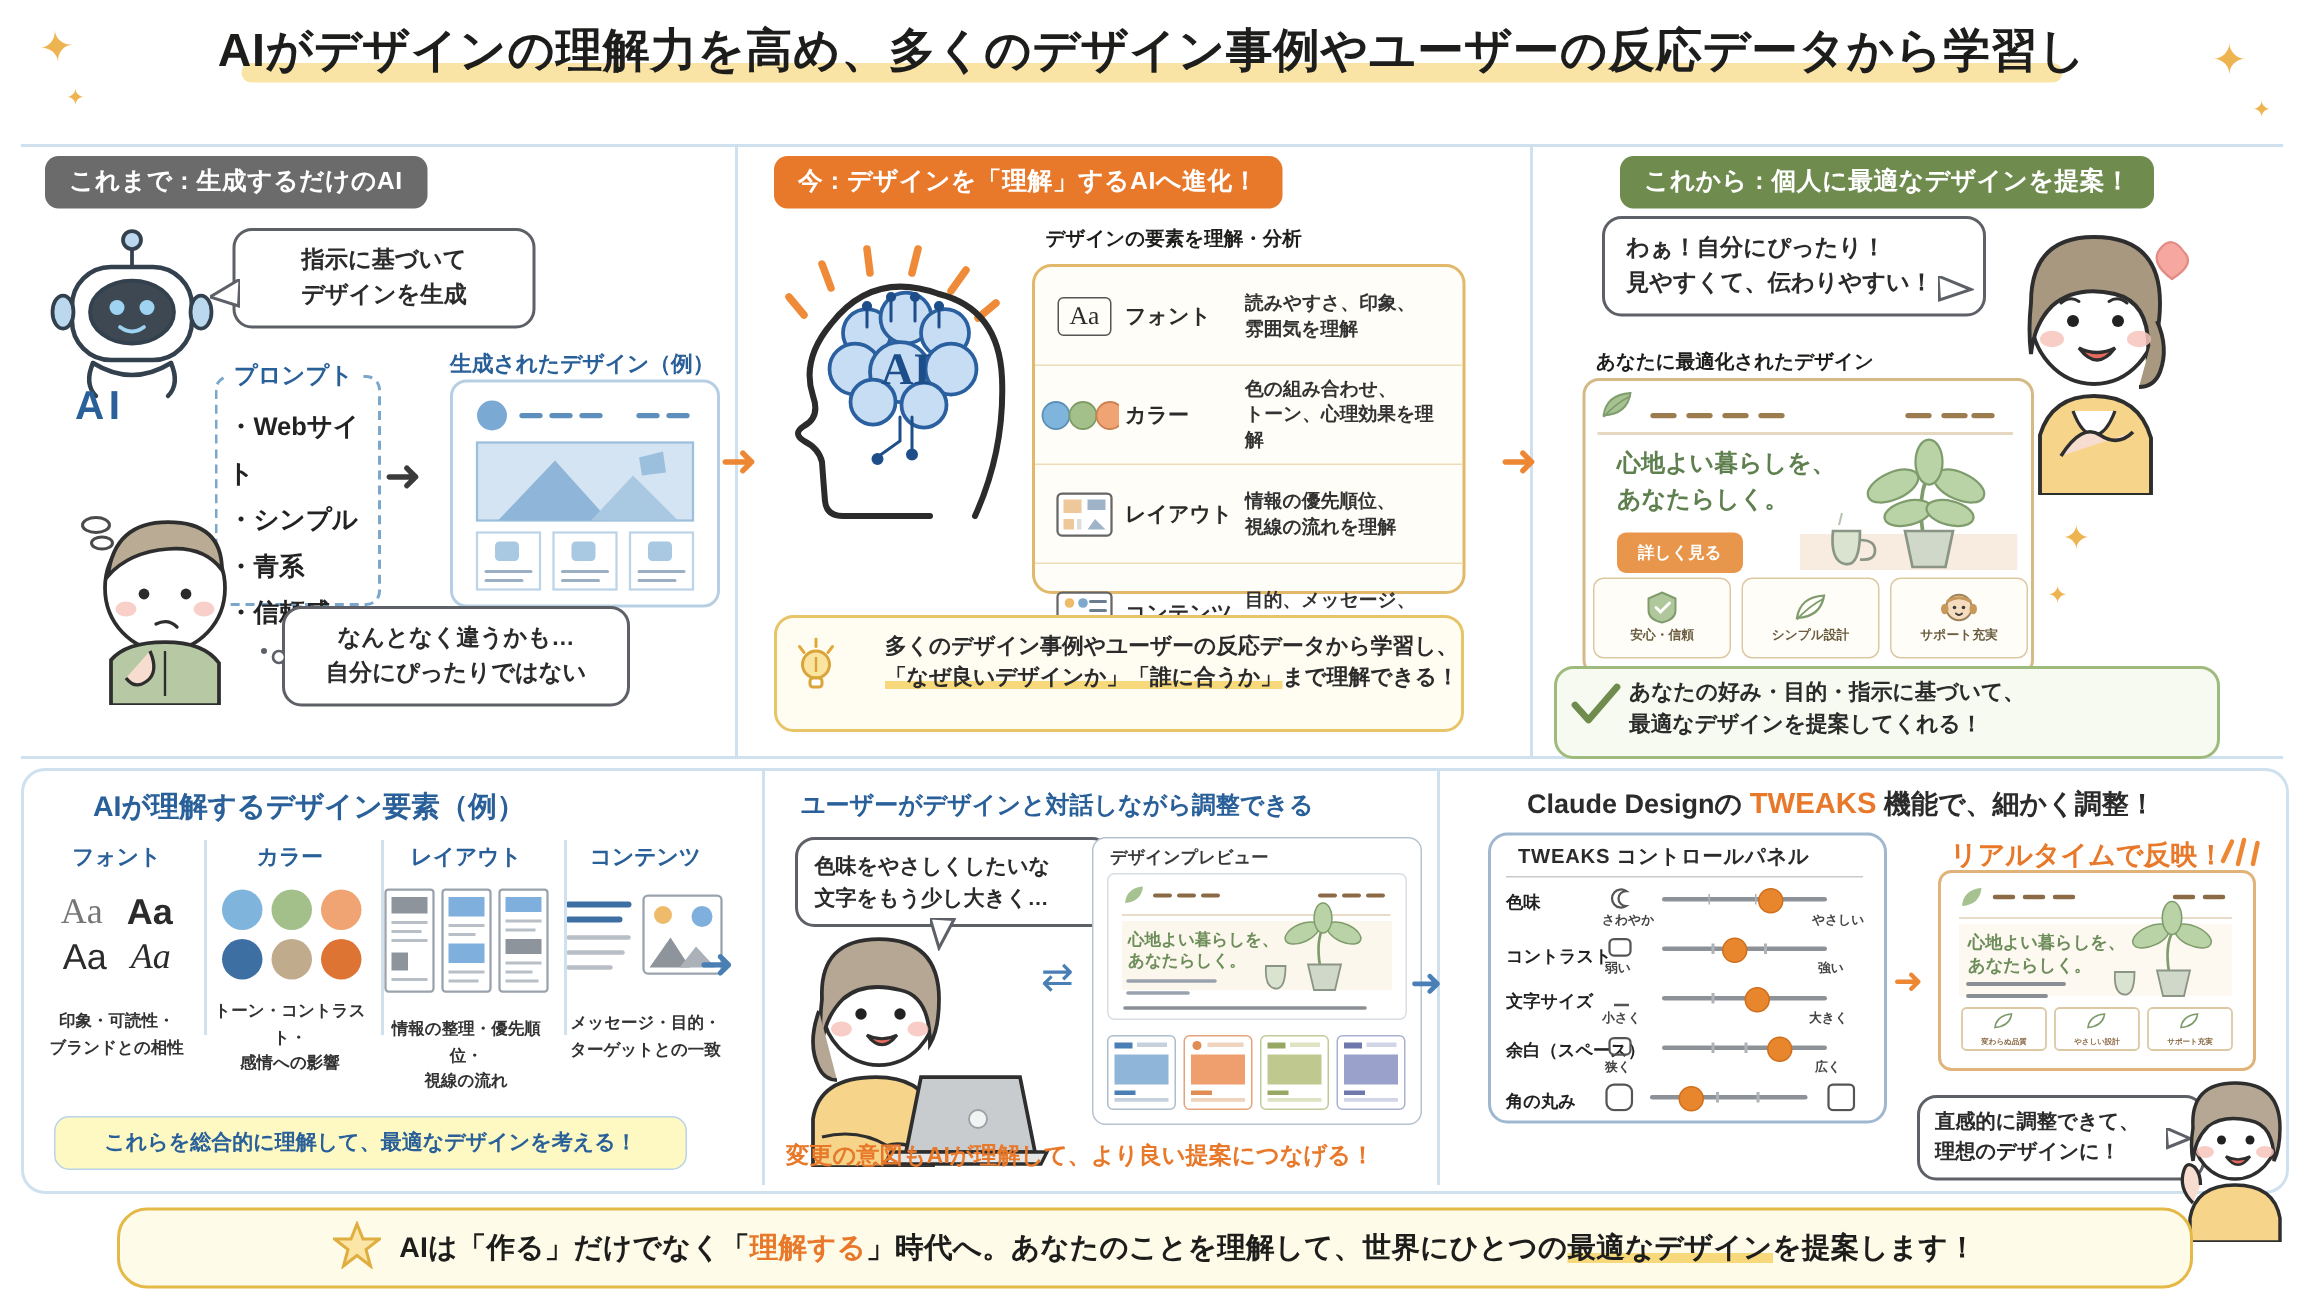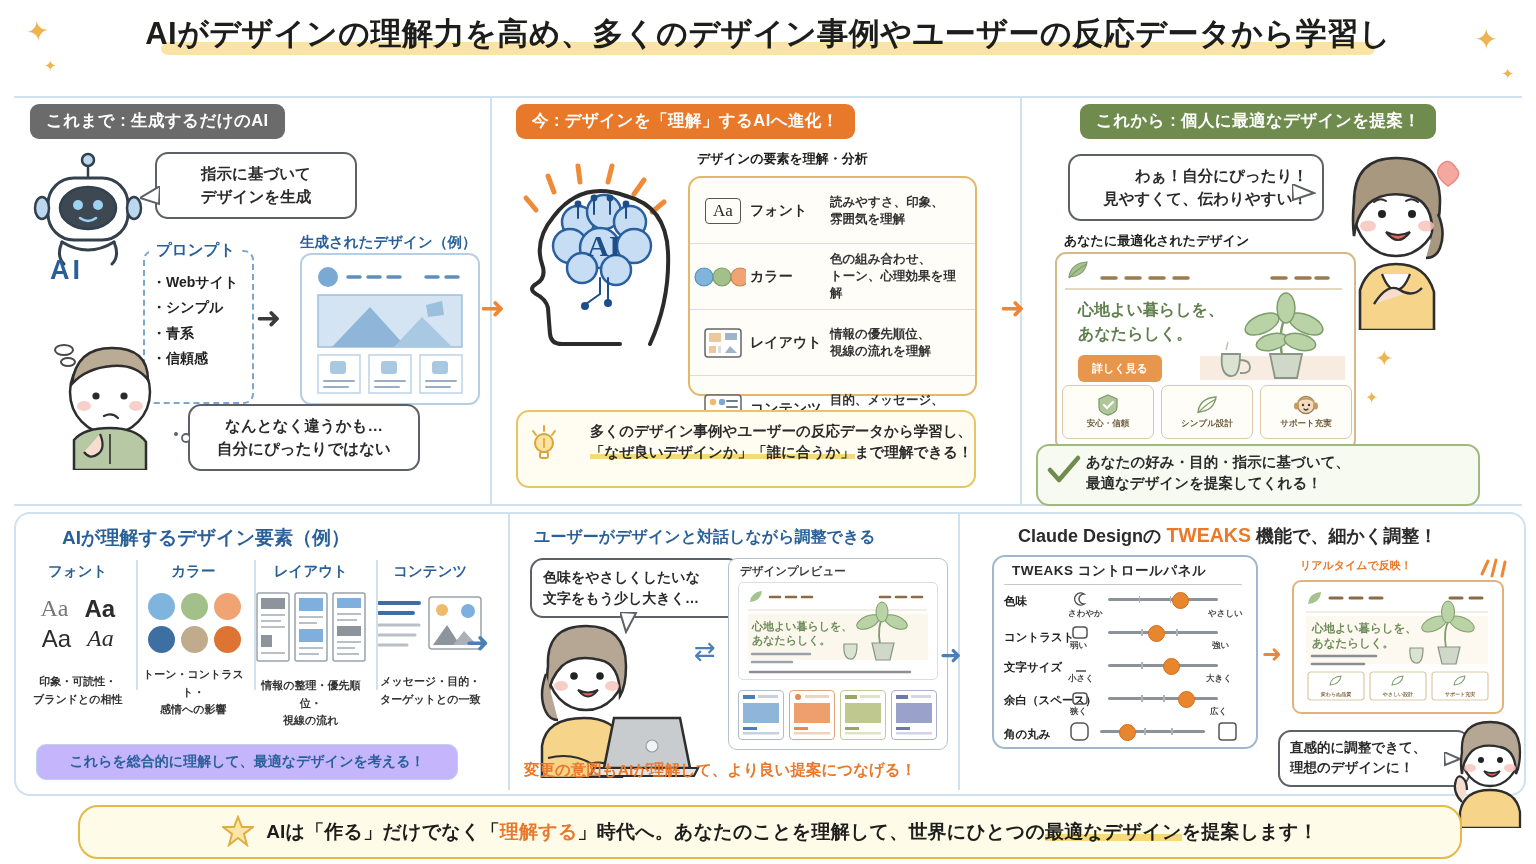--- a/index.html
+++ b/index.html
@@ -58,21 +58,21 @@
   
   .etbl{border:2px solid #e2b96a;border-radius:13px;background:#fffdf7;}
   .etrow{display:flex;align-items:center;padding:6px 10px;}
   .etrow + .etrow{border-top:1.5px solid #eddcb8;}
   .eticon{width:46px;height:32px;display:flex;align-items:center;justify-content:center;flex:none;}
   .etname{font-size:14px;font-weight:700;width:80px;flex:none;padding-left:4px;}
   .etdesc{font-size:12.5px;line-height:1.35;font-weight:600;color:#333;}
 
   .notebox-yellow{border:2px solid #e8c468;border-radius:13px;background:#fffdf2;}
   .notebox-green{border:2px solid #9fba7d;border-radius:13px;background:#f6faf0;}
-  .notebox-blue{border:1.5px solid #b9d3e8;border-radius:10px;background:#c4b5fd;}
+  .notebox-blue{border:1.5px solid #b9d3e8;border-radius:10px;background:#fef9c3;}
   .notetext{font-size:14.5px;font-weight:700;line-height:1.45;}
 
   .chip{border:1.5px solid #dcc9a4;border-radius:7px;background:#fffdf8;
         display:flex;flex-direction:column;align-items:center;justify-content:center;}
   .chiptext{font-size:8.5px;font-weight:700;color:#6b5c3f;margin-top:2px;}
 
   
   .tweaks{border:2px solid #9fb8cf;border-radius:13px;background:#fff;}
   .twlabel{font-size:11.5px;font-weight:700;color:#222;}
   .twminmax{font-size:8.5px;font-weight:700;color:#444;}
@@ -138,21 +138,21 @@
     <div>デザインを生成</div>
   </div>
   <div class="abs" style="top:186px;left:140px;">
     <svg width="20" height="22">
         <polygon points="20,0 0,12 19,18" fill="#fff" stroke="#5d6066" stroke-width="2"></polygon>
       </svg>
   </div>
 
   <div class="abs dashbox" style="top:250px;left:143px;width:107px;height:150px;"></div>
   <div class="abs" style="top:240px;left:152px;background:#fff;padding:0 4px;font-size:15.5px;font-weight:700;color:#2a6099;">プロンプト</div>
-  <div class="abs" style="top:270px;left:152px;width:100px;font-size:14px;line-height:1.82;font-weight:600;color:#222;">
+  <div class="abs" style="top:270px;left:152px;width:100px;font-size:17px;line-height:1.82;font-weight:600;color:#222;">
     <div>・Webサイト</div>
     <div>・シンプル</div>
     <div>・青系</div>
     <div>・信頼感</div>
   </div>
 
   <div class="abs arrow-dark" style="top:300px;left:256px;font-size:30px;font-weight:700;">➜</div>
 
   <div class="abs" style="top:233px;left:300px;font-size:14.5px;font-weight:700;color:#2a6099;">生成されたデザイン（例）</div>
   <div class="abs cardbox" style="top:253px;left:300px;width:176px;height:148px;">
@@ -352,21 +352,21 @@
     <div><span class="mark">「なぜ良いデザインか」「誰に合うか」</span><span>まで理解できる！</span></div>
   </div>
 
   <div class="abs arrow-orange" style="top:290px;left:480px;font-size:30px;">➜</div>
   <div class="abs arrow-orange" style="top:290px;left:1000px;font-size:30px;">➜</div>
 
   <div class="abs" style="top:104px;left:1040px;margin-left:40px;">
     <span class="badge badge-green">これから : 個人に最適なデザインを提案！</span>
   </div>
 
-  <div class="abs bubble" style="top:154px;left:1068px;width:224px;text-align:right;">
+  <div class="abs bubble" style="top:144px;left:1068px;width:224px;text-align:left;">
     <div>わぁ！自分にぴったり！</div>
     <div>見やすくて、伝わりやすい！</div>
   </div>
   <div class="abs" style="top:184px;left:1292px;">
     <svg width="24" height="20">
         <polygon points="0,0 22,9 1,16" fill="#fff" stroke="#5d6066" stroke-width="2"></polygon>
       </svg>
   </div>
 
   <div class="abs" style="top:140px;left:1330px;width:140px;height:190px;">
@@ -795,21 +795,21 @@
       </div>
   </div>
   <div class="abs" style="top:722px;left:1218px;">
     <svg width="19" height="19">
         <rect x="1" y="1" width="17" height="17" rx="3" fill="none" stroke="#555" stroke-width="1.5"></rect>
       </svg>
   </div>
 
   <div class="abs arrow-orange" style="top:640px;left:1262px;font-size:24px;">➜</div>
 
-  <div class="abs" style="top:558px;left:1300px;font-size:11px;font-weight:700;color:#e8782a;">リアルタイムで反映！</div>
+  <div class="abs" style="top:558px;left:1300px;font-size:18px;font-weight:700;color:#e8782a;">リアルタイムで反映！</div>
   <div class="abs" style="top:556px;left:1478px;">
     <svg width="30" height="26">
         <g stroke="#ed8733" stroke-width="3" stroke-linecap="round">
           <line x1="4" y1="18" x2="10" y2="5"></line>
           <line x1="14" y1="20" x2="18" y2="4"></line>
           <line x1="24" y1="20" x2="27" y2="6"></line>
         </g>
       </svg>
   </div>
   <div class="abs" style="top:580px;left:1292px;width:208px;height:130px;border:2px solid #e0b478;border-radius:9px;background:#fff;"></div>

